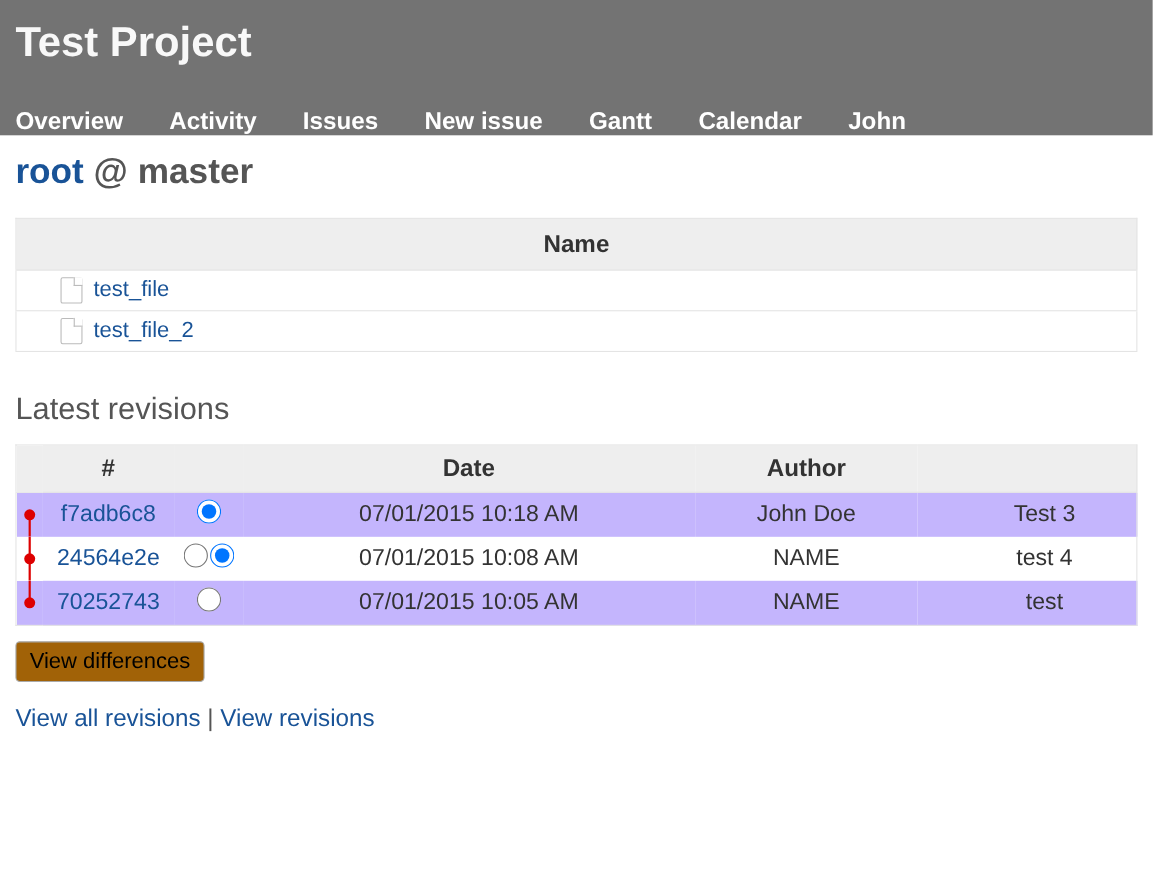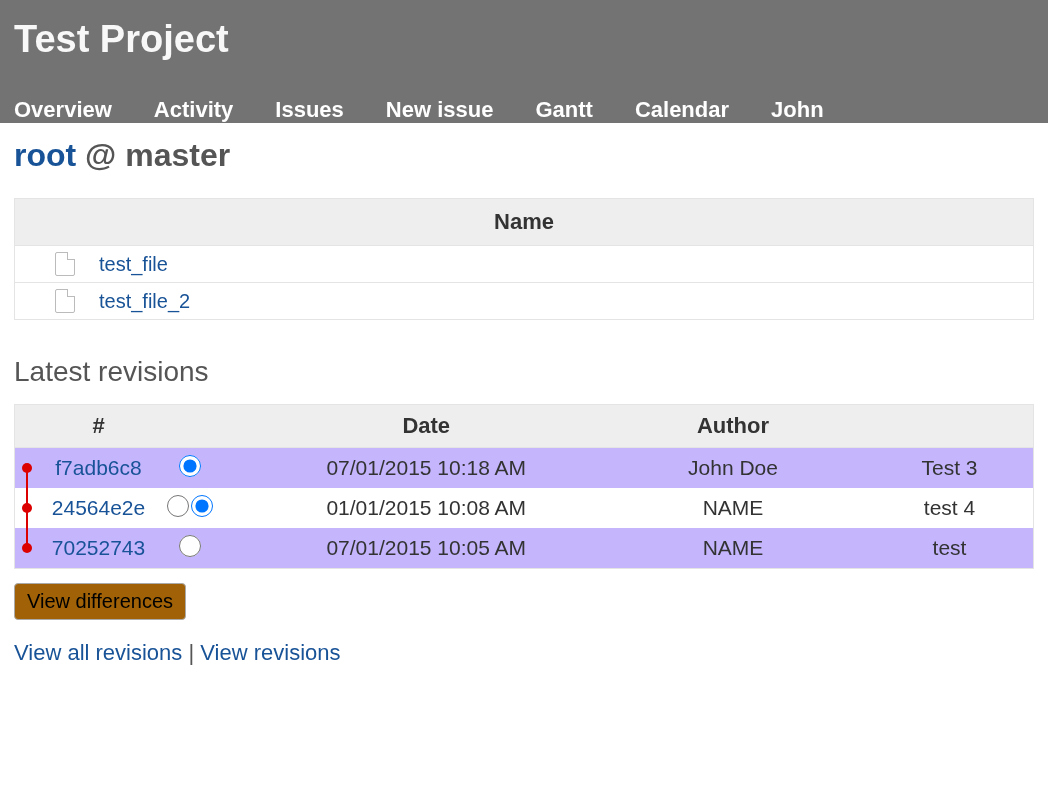--- a/index.html
+++ b/index.html
@@ -57,22 +57,22 @@
     text-align: center;
     border-bottom: 1px solid #e4e4e4;
   }
   .files-table td {
     padding: 6px 10px;
     border-bottom: 1px solid #e4e4e4;
     font-size: 20px;
   }
   .file-cell {
     display: flex;
-    align-items: center;
-    gap: 24px;
+    align-items: flex-start;
+    gap: 10px;
     padding-left: 30px;
   }
   .file-icon {
     width: 20px;
     height: 24px;
     border: 1px solid #bbb;
     border-radius: 2px;
     position: relative;
     background: #fff;
   }
@@ -225,21 +225,21 @@
             <circle cx="10" cy="20" r="5" fill="#d00"></circle>
           </svg>
         </td>
         <td class="hash-col"><a class="rev-link">24564e2e</a></td>
         <td class="radio-col">
           <span class="radio-pair">
             <input type="radio" name="rev-from" style="">
             <input type="radio" name="rev-to" checked="" style="">
           </span>
         </td>
-        <td class="date-col">01/01/2015 10:08 AM</td>
+        <td class="date-col">07/01/2015 10:08 AM</td>
         <td class="author-col">NAME</td>
         <td class="msg-col">test 4</td>
       </tr>
       <tr class="alt">
         <td class="graph-col">
           <svg class="graph-svg" width="20" height="40">
             <line x1="10" y1="0" x2="10" y2="20" stroke="#d00" stroke-width="2"></line>
             <circle cx="10" cy="20" r="5" fill="#d00"></circle>
           </svg>
         </td>

